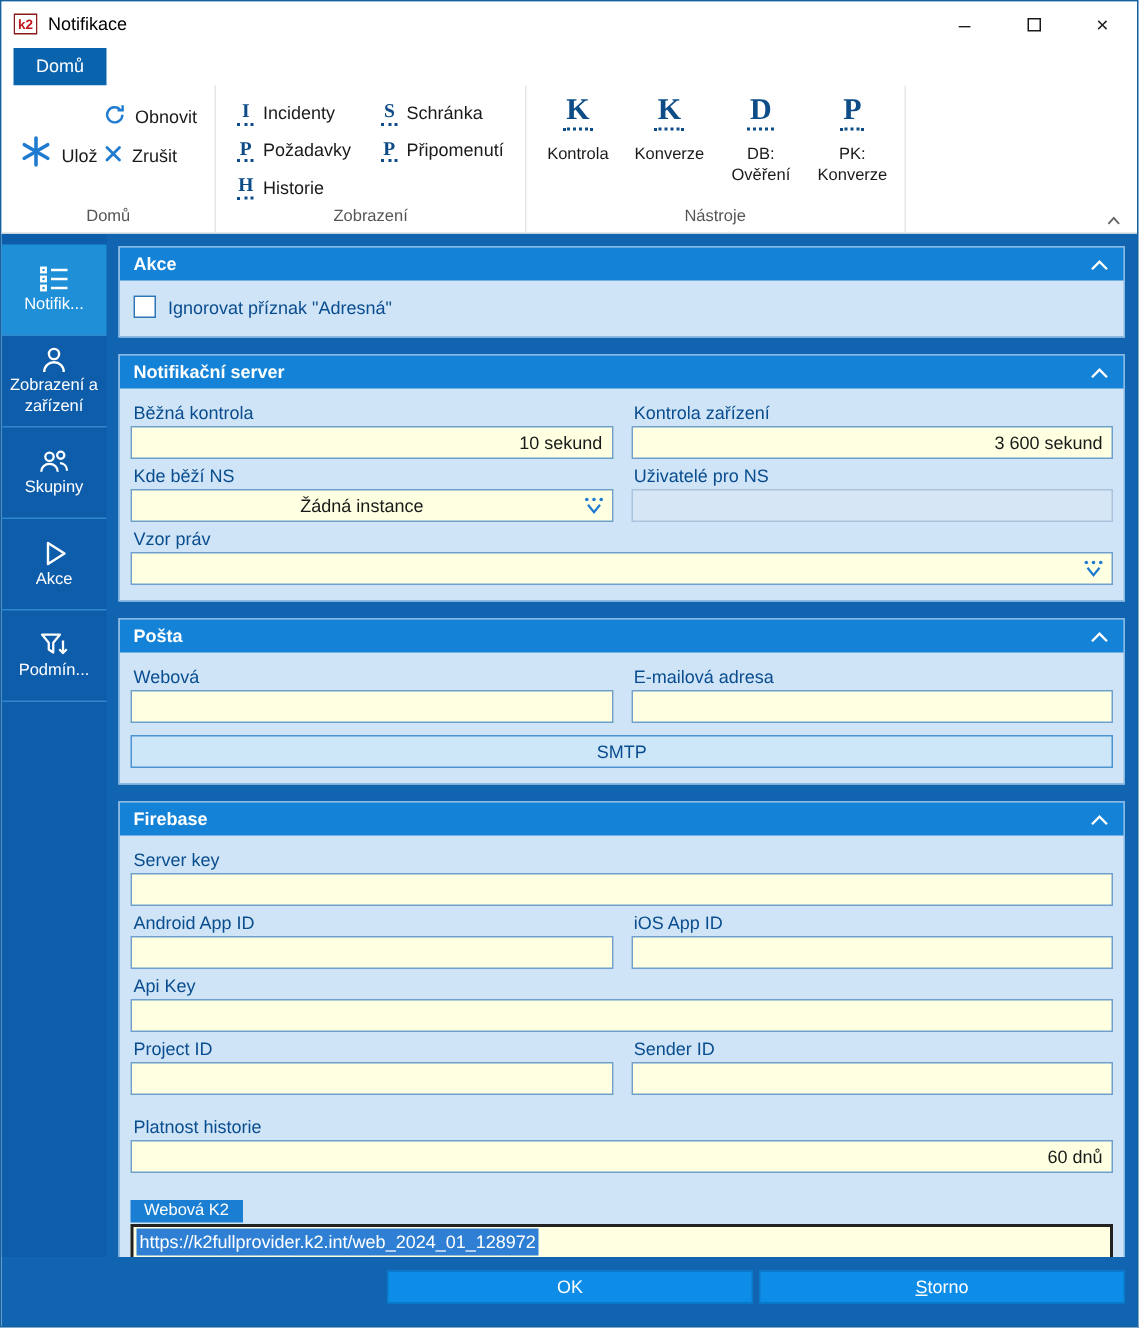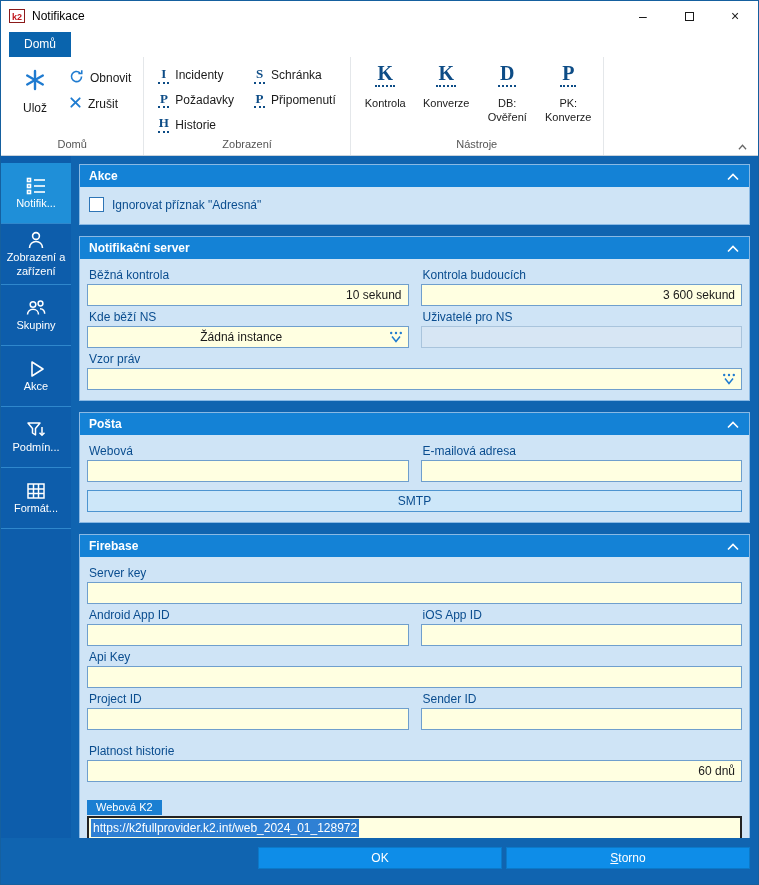--- a/index.html
+++ b/index.html
@@ -18,21 +18,21 @@
   
   .tabrow { height:26px; background:#fff; padding-left:8px; display:flex; align-items:flex-end; flex:0 0 auto; }
   .tab { background:#0a64ad; color:#fff; font-size:12px; padding:5px 15px 6px; }
 
   
   .ribbon { height:99px; background:#fff; display:flex; border-bottom:1px solid #c9d3dc; position:relative; flex:0 0 auto; }
   .rgroup { display:flex; flex-direction:column; border-right:1px solid #e4e7ea; }
   .rgroup-body { flex:1; display:flex; }
   .rgroup-label { height:17px; text-align:center; font-size:11px; color:#555; padding-bottom:2px; }
   .home-body { gap:12px; padding:6px 12px 0 12px; }
-  .bigbtn { display:flex; flex-direction:column; align-items:center; justify-content:flex-start; gap:6px; width:44px; padding-top:6px; }
+  .bigbtn { display:flex; flex-direction:row; align-items:center; justify-content:flex-start; gap:6px; width:44px; padding-top:6px; }
   .bigbtn-label { font-size:12px; color:#1a1a1a; }
   .smallcol { display:flex; flex-direction:column; gap:9px; padding-top:6px; }
   .ritem { display:flex; align-items:center; gap:6px; font-size:12px; color:#1a1a1a; }
   .view-body { gap:20px; padding:6px 14px 0 14px; }
   .vcol { display:flex; flex-direction:column; gap:8px; padding-top:4px; }
   .letter { font-family:"Liberation Serif", serif; font-weight:bold; font-size:13px; color:#0d4c86; border-bottom:2px dotted #0d4c86; line-height:1.05; padding-bottom:1px; display:inline-block; min-width:11px; text-align:center; }
   .tools-body { padding:2px 4px 0 4px; }
   .toolbtn { width:61px; display:flex; flex-direction:column; align-items:center; padding-top:4px; }
   .tool-letter { font-family:"Liberation Serif", serif; font-weight:bold; font-size:20px; color:#0d4c86; border-bottom:2px dotted #0d4c86; line-height:1.05; padding:0 2px 1px; margin-bottom:9px; }
   .tool-label { font-size:11px; color:#1a1a1a; text-align:center; line-height:1.3; }
@@ -268,32 +268,20 @@
       <div class="side-item">
         <span class="side-icon">
           <svg width="22" height="22" viewBox="0 0 22 22" fill="none" stroke="#fff" stroke-width="1.5">
               <path d="M3 4h12l-4.5 5.5V16l-3-2v-4.5z" stroke-linejoin="round"></path>
               <path d="M17 8v8"></path>
               <path d="M14.5 13.8L17 16.3l2.5-2.5"></path>
             </svg>
         </span>
         <span class="side-label">Podmín...</span>
       </div>
-      <div class="side-item">
-        <span class="side-icon">
-          <svg width="22" height="22" viewBox="0 0 22 22" fill="none" stroke="#fff" stroke-width="1.5">
-              <rect x="3" y="4" width="16" height="14"></rect>
-              <line x1="3" y1="9" x2="19" y2="9"></line>
-              <line x1="3" y1="13.5" x2="19" y2="13.5"></line>
-              <line x1="8.5" y1="4" x2="8.5" y2="18"></line>
-              <line x1="13.5" y1="4" x2="13.5" y2="18"></line>
-            </svg>
-        </span>
-        <span class="side-label">Formát...</span>
-      </div>
     </div>
 
     <div class="content">
 
       <div class="panel">
         <div class="panel-header">
           <span>Akce</span>
           <span class="chev">
               <svg width="14" height="9" viewBox="0 0 14 9">
                 <path d="M2 7.5L7 2.5l5 5" fill="none" stroke="#fff" stroke-width="1.6"></path>
@@ -317,21 +305,21 @@
               </svg>
             </span>
         </div>
         <div class="panel-body">
           <div class="row2">
             <div class="col">
               <div class="flabel">Běžná kontrola</div>
               <input class="field right" value="10 sekund" style="">
             </div>
             <div class="col">
-              <div class="flabel">Kontrola budoucích</div>
+              <div class="flabel">Kontrola zařízení</div>
               <input class="field right" value="3 600 sekund" style="">
             </div>
           </div>
           <div class="row2">
             <div class="col">
               <div class="flabel">Kde běží NS</div>
               <div class="combo">
                 <span class="combo-text">Žádná instance</span>
                 <span class="combo-icon">
                   <svg width="14" height="12" viewBox="0 0 14 12">

